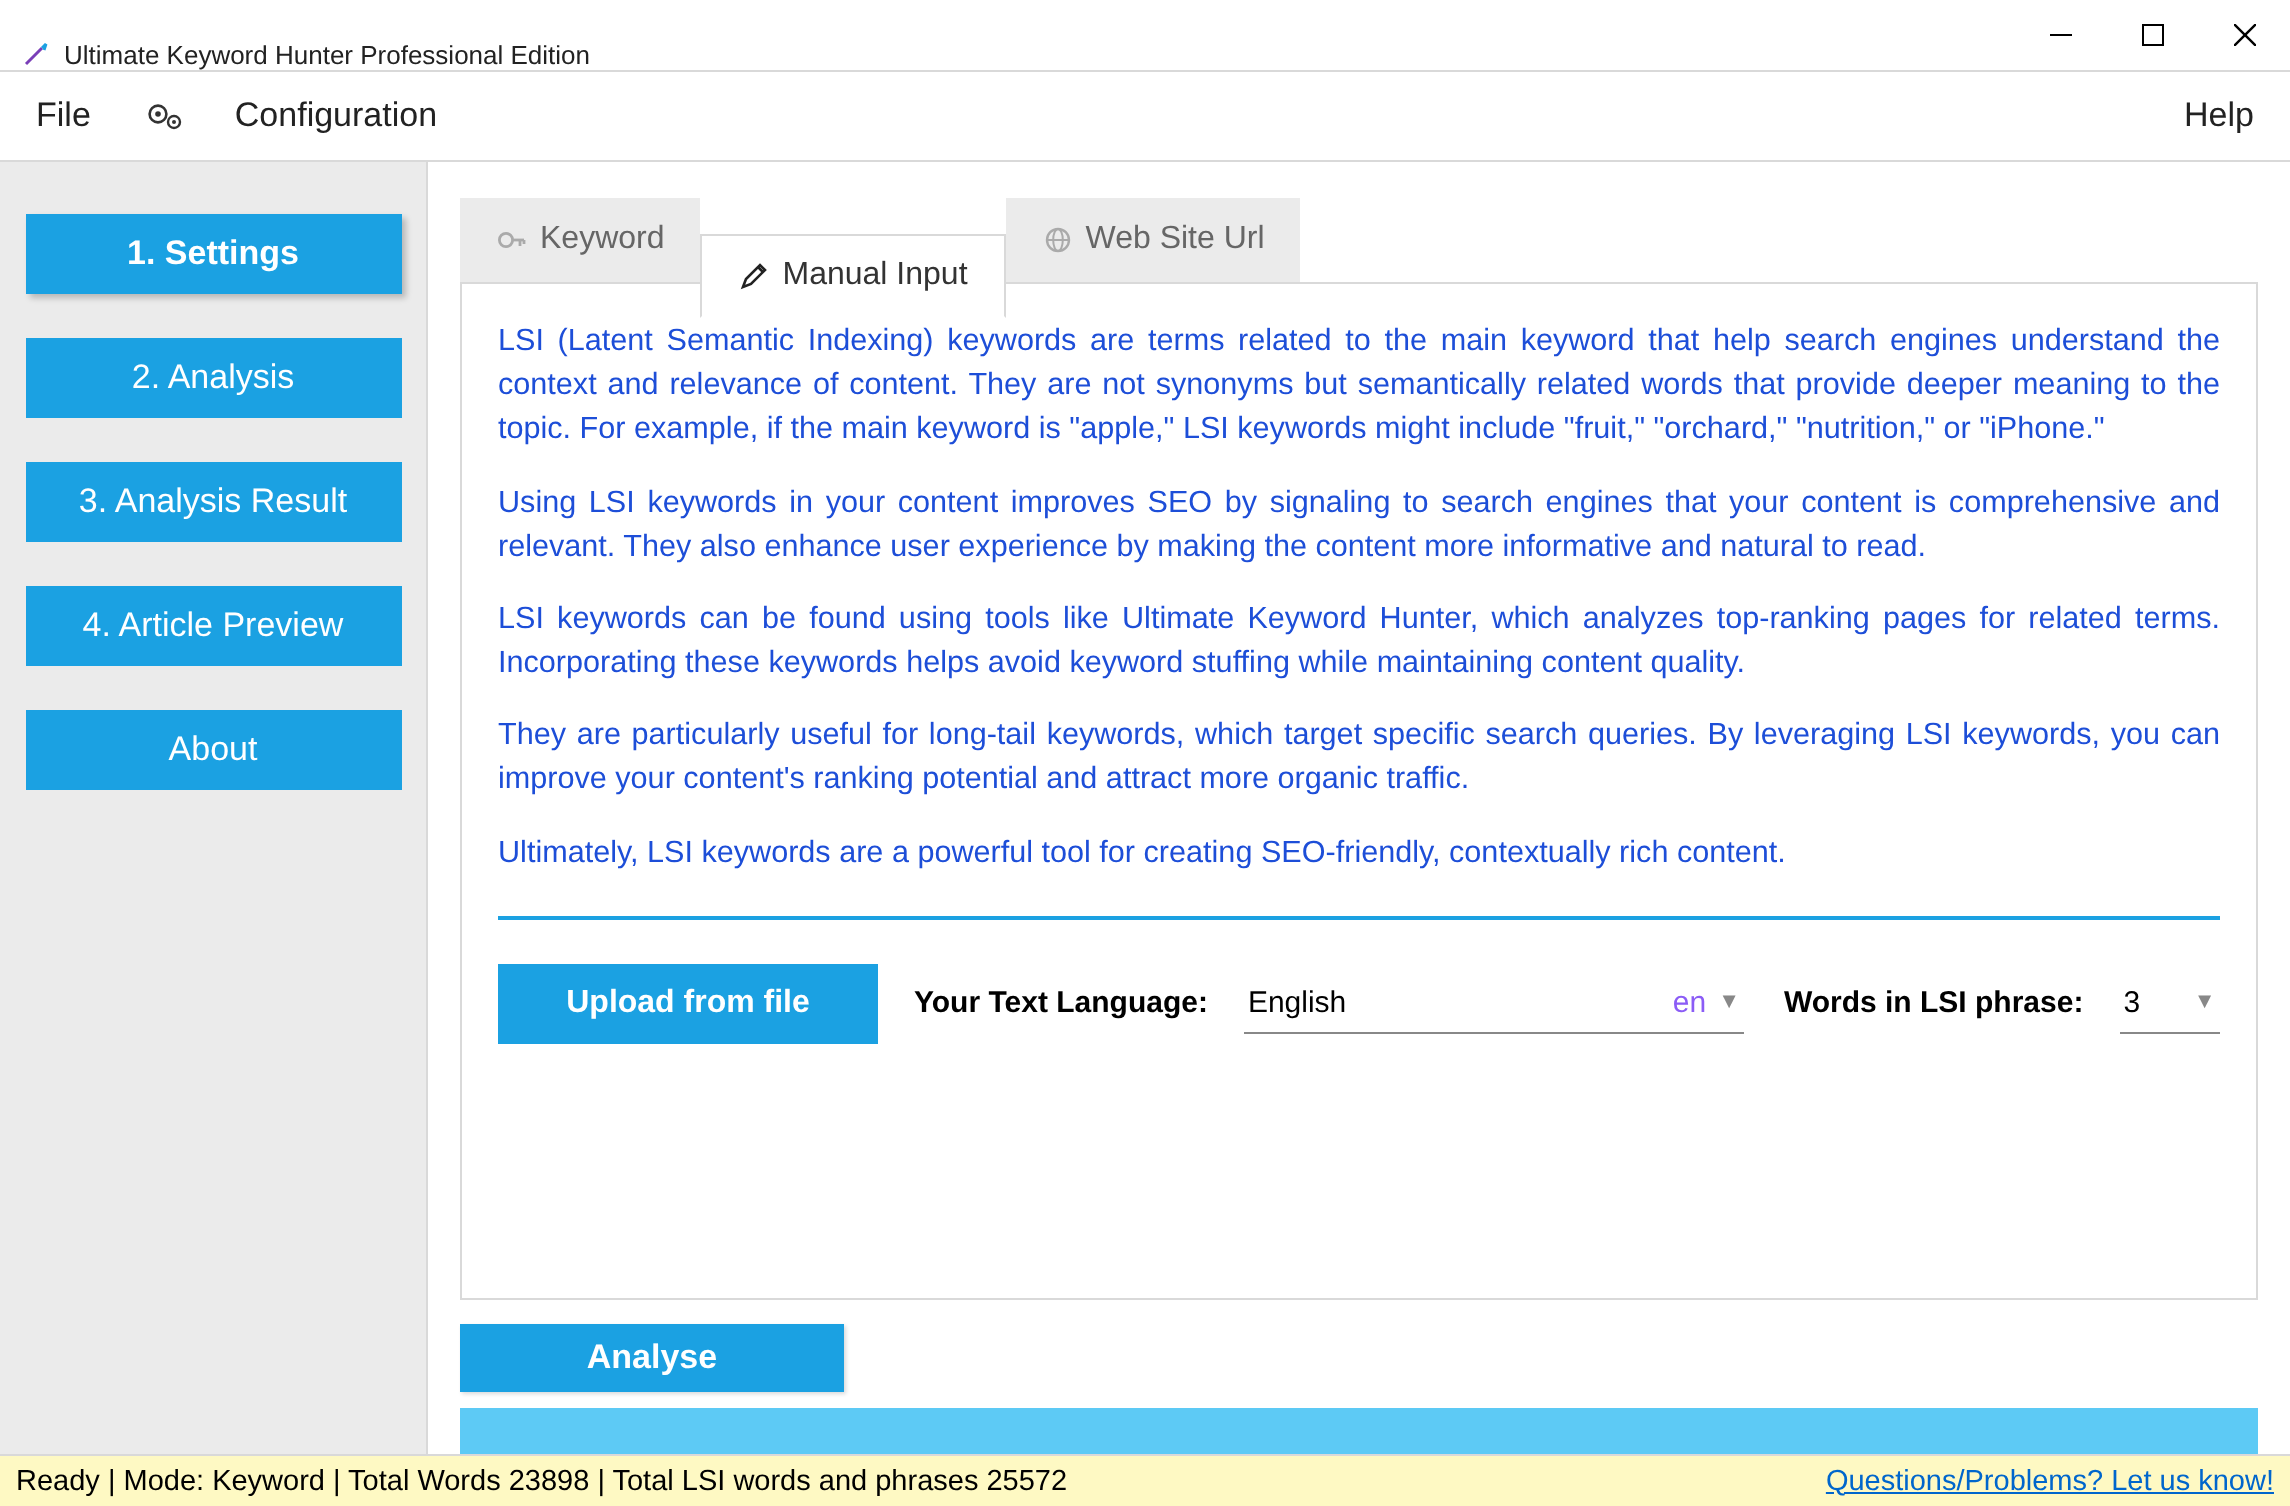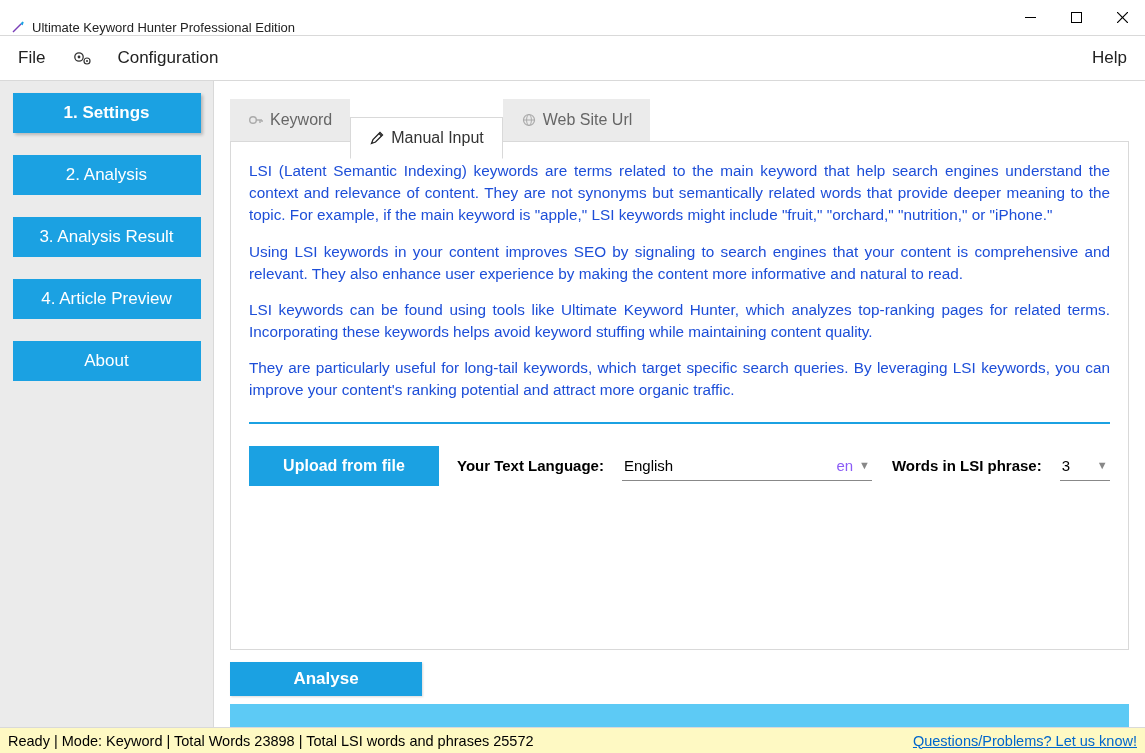--- a/index.html
+++ b/index.html
@@ -62,21 +62,21 @@
     display: flex;
     height: calc(753px - 36px - 44px - 26px);
     border-top: 1px solid #d9d9d9;
   }
   .sidebar {
     width: 214px;
     background: #ebebeb;
     border-right: 1px solid #d9d9d9;
     display: flex;
     flex-direction: column;
-    padding: 12px 0 0 0;
+    padding: 26px 0 0 0;
     align-items: center;
     gap: 22px;
   }
   .navbtn {
     width: 188px;
     height: 40px;
     background: #1ba1e2;
     color: #fff;
     font-size: 17px;
     display: flex;
@@ -322,20 +322,21 @@
         <span class="tab-label">Web Site Url</span>
       </div>
     </div>
 
     <div class="panel">
       <div class="content-text">
         <p>LSI (Latent Semantic Indexing) keywords are terms related to the main keyword that help search engines understand the context and relevance of content. They are not synonyms but semantically related words that provide deeper meaning to the topic. For example, if the main keyword is "apple," LSI keywords might include "fruit," "orchard," "nutrition," or "iPhone."</p>
         <p>Using LSI keywords in your content improves SEO by signaling to search engines that your content is comprehensive and relevant. They also enhance user experience by making the content more informative and natural to read.</p>
         <p>LSI keywords can be found using tools like Ultimate Keyword Hunter, which analyzes top-ranking pages for related terms. Incorporating these keywords helps avoid keyword stuffing while maintaining content quality.</p>
         <p>They are particularly useful for long-tail keywords, which target specific search queries. By leveraging LSI keywords, you can improve your content's ranking potential and attract more organic traffic.</p>
+        <p>Ultimately, LSI keywords are a powerful tool for creating SEO-friendly, contextually rich content.</p>
       </div>
 
       <div class="options-row">
         <div class="upload-btn">
           <span>Upload from file</span>
         </div>
         <span class="lang-label">Your Text Language:</span>
         <div class="lang-select">
           <span>English</span>
           <span class="code">en</span>

